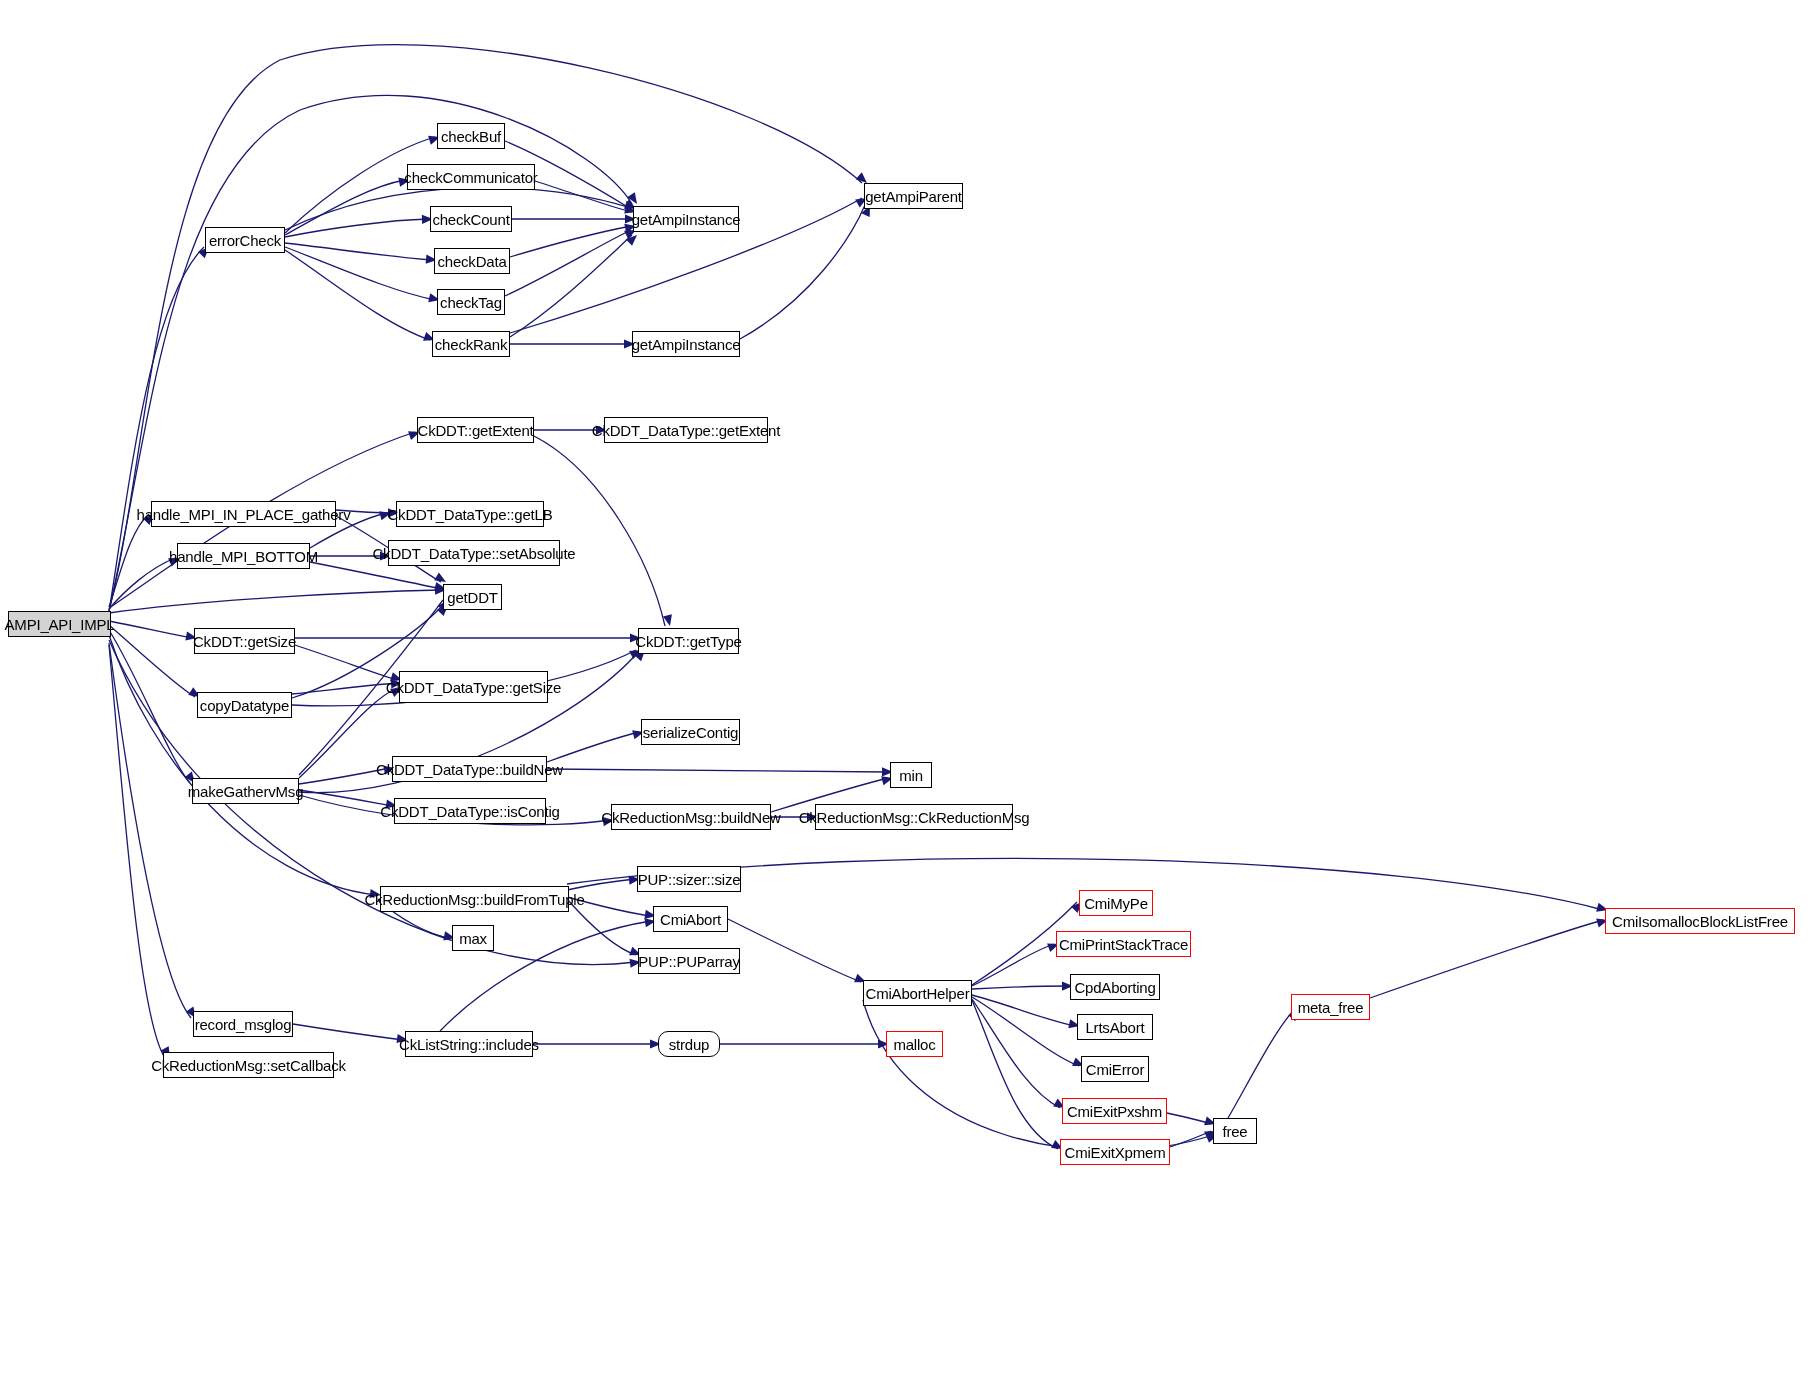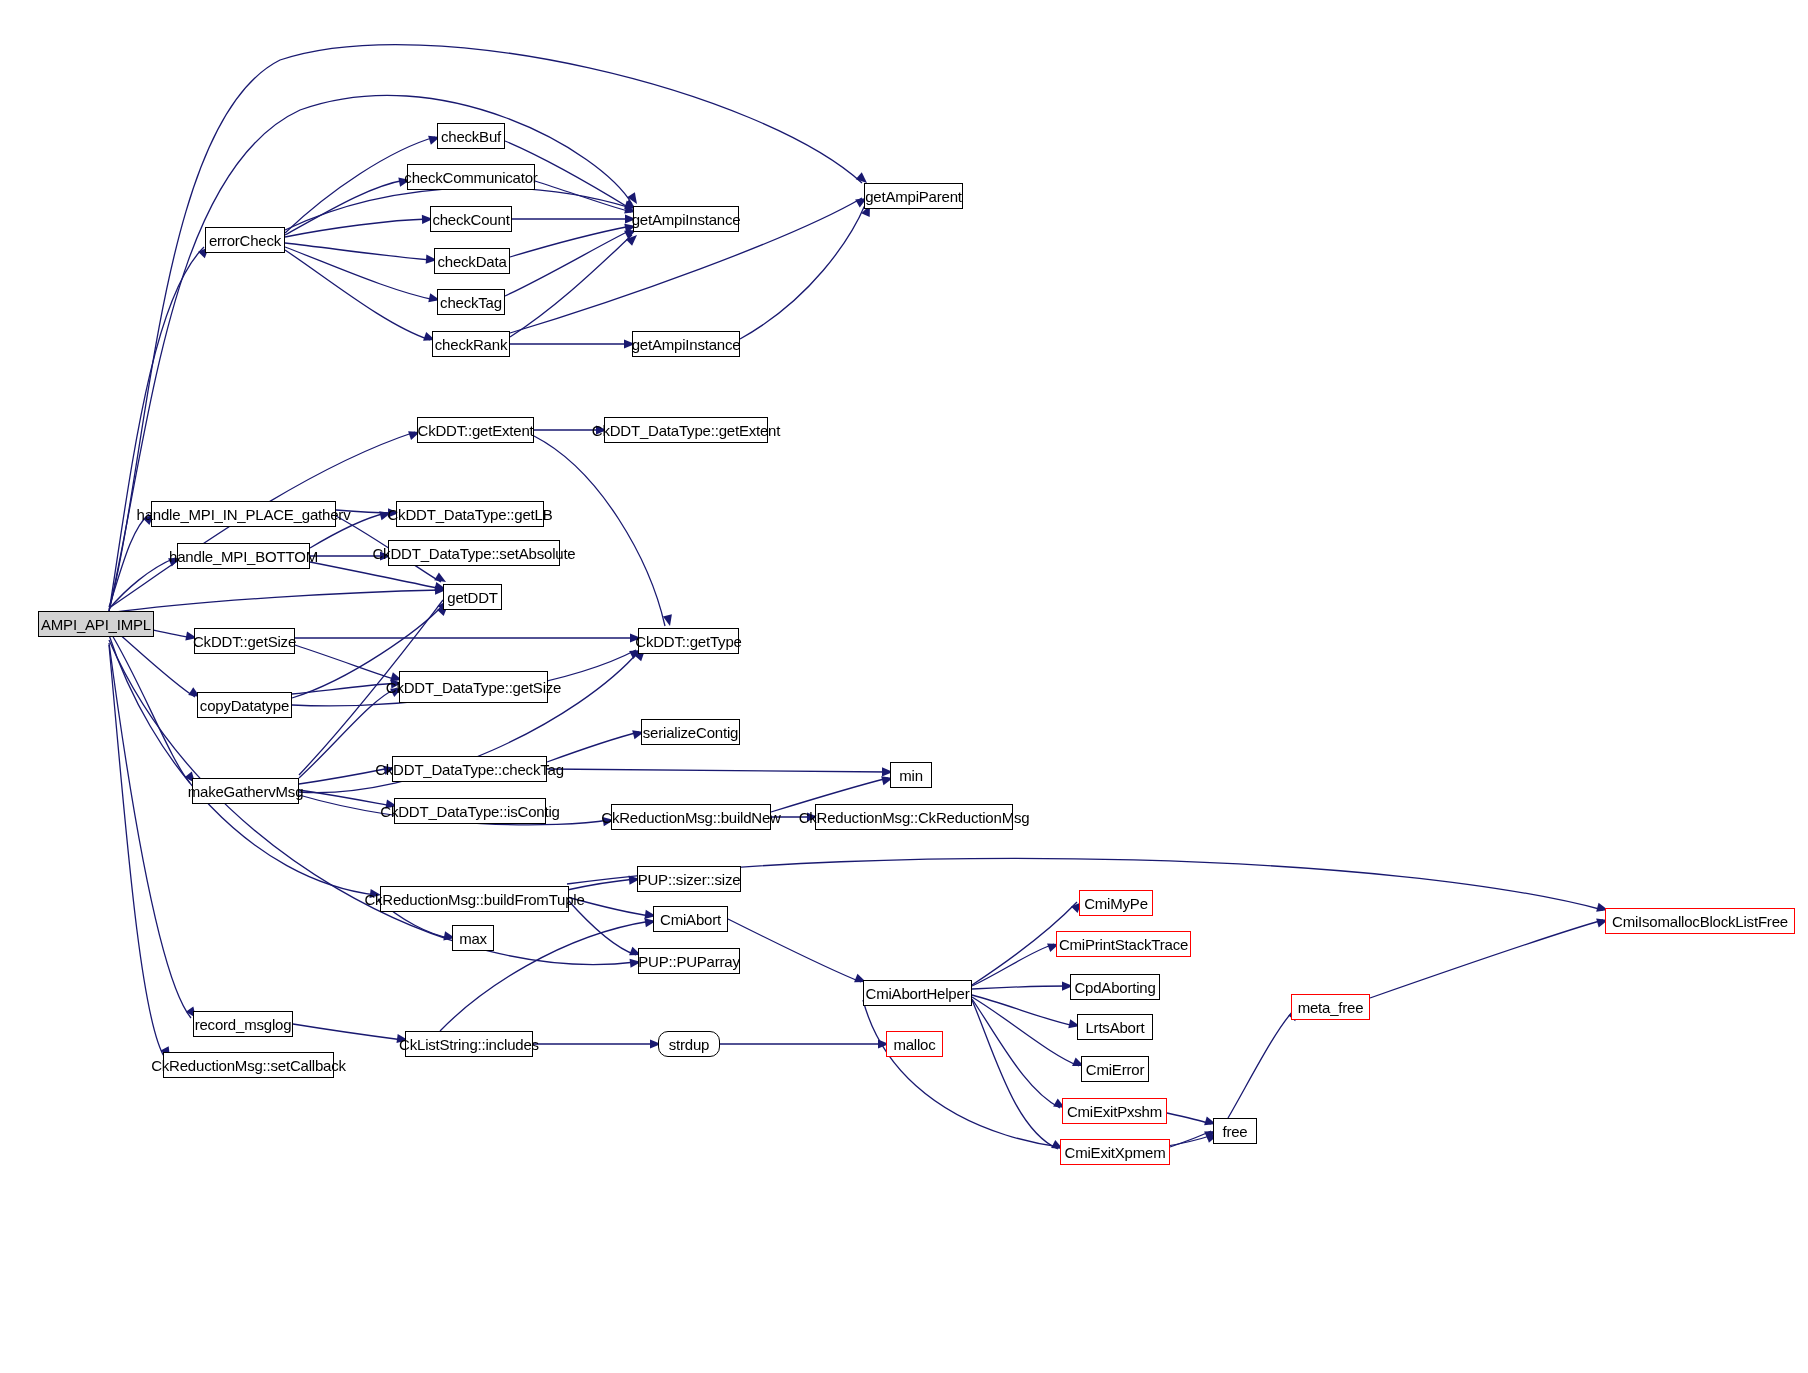--- a/index.html
+++ b/index.html
@@ -205,21 +205,21 @@
       <path d="M 533 1044 L 656 1044" class="edge"></path>
       <polygon points="0,0 -11,-4.6 -11,4.6" class="arrowhead" transform="translate(661,1044) rotate(0)"></polygon>
       <path d="M 720 1044 L 884 1044" class="edge"></path>
       <polygon points="0,0 -11,-4.6 -11,4.6" class="arrowhead" transform="translate(889,1044) rotate(0)"></polygon>
       <path d="M 109 645 C 125 820 140 1020 165 1058" class="edge"></path>
       <polygon points="0,0 -11,-4.6 -11,4.6" class="arrowhead" transform="translate(170,1058) rotate(60.94237911180935)"></polygon>
       <path d="M 440 1031 C 480 990 560 935 651 921" class="edge"></path>
       <polygon points="0,0 -11,-4.6 -11,4.6" class="arrowhead" transform="translate(656,921) rotate(-9.31772863646591)"></polygon>
     </svg>
   <div id="node-layer">
-      <div class="node root" style="left: 8px; top: 611px; width: 116px; height: 26px; margin-left: 30px;">
+      <div class="node root" style="left: 8px; top: 611px; width: 103px; height: 26px;">
         <span>AMPI_API_IMPL</span>
       </div>
       <div class="node" style="left: 437px; top: 123px; width: 68px; height: 26px;">
         <span>checkBuf</span>
       </div>
       <div class="node" style="left: 407px; top: 164px; width: 128px; height: 26px;">
         <span>checkCommunicator</span>
       </div>
       <div class="node" style="left: 430px; top: 206px; width: 82px; height: 26px;">
         <span>checkCount</span>
@@ -275,21 +275,21 @@
       <div class="node" style="left: 399px; top: 671px; width: 149px; height: 32px;">
         <span>CkDDT_DataType::getSize</span>
       </div>
       <div class="node" style="left: 197px; top: 692px; width: 95px; height: 26px;">
         <span>copyDatatype</span>
       </div>
       <div class="node" style="left: 641px; top: 719px; width: 99px; height: 26px;">
         <span>serializeContig</span>
       </div>
       <div class="node" style="left: 392px; top: 756px; width: 155px; height: 26px;">
-        <span>CkDDT_DataType::checkTag</span>
+        <span>CkDDT_DataType::buildNew</span>
       </div>
       <div class="node" style="left: 890px; top: 762px; width: 42px; height: 26px;">
         <span>min</span>
       </div>
       <div class="node" style="left: 192px; top: 778px; width: 107px; height: 26px;">
         <span>makeGathervMsg</span>
       </div>
       <div class="node" style="left: 394px; top: 798px; width: 152px; height: 26px;">
         <span>CkDDT_DataType::isContig</span>
       </div>

